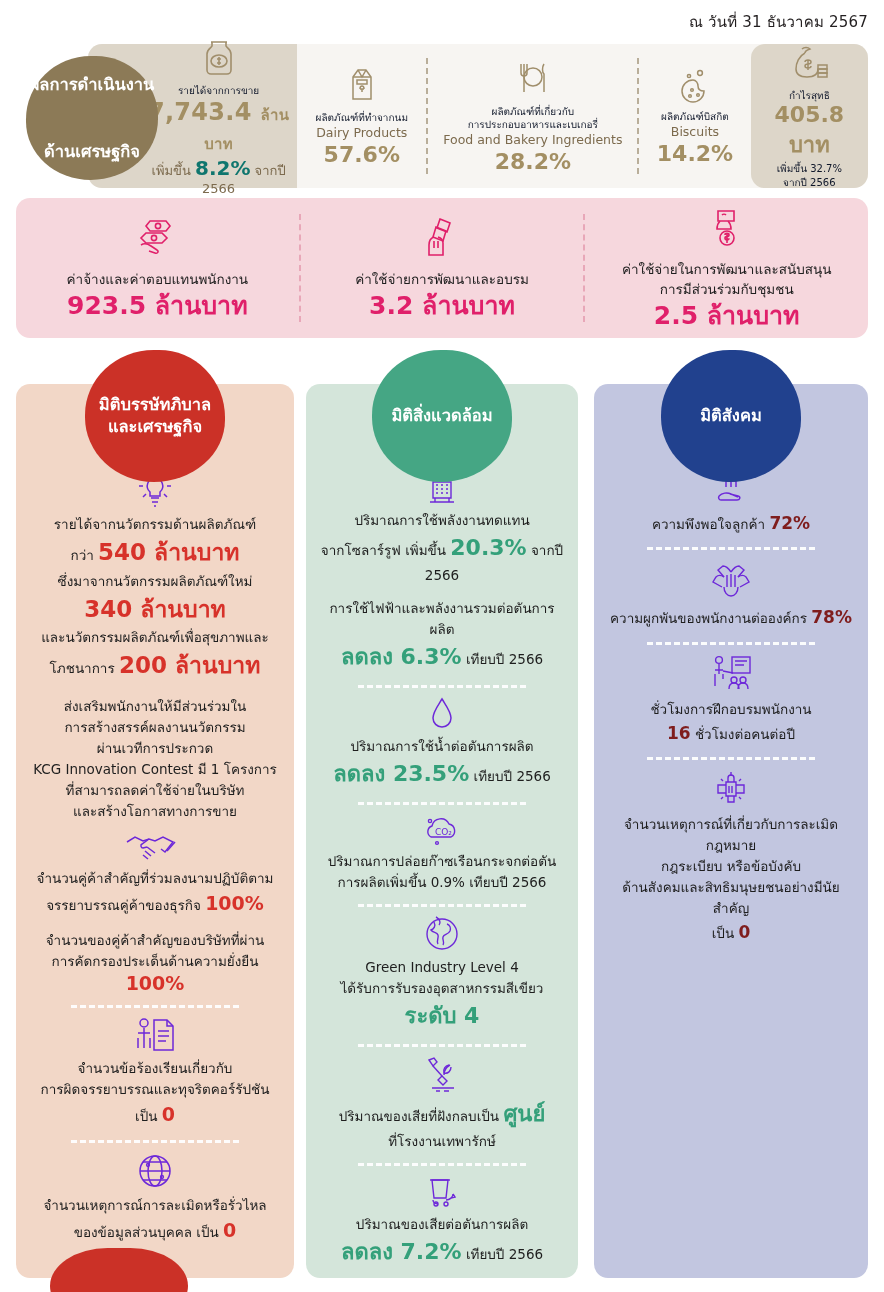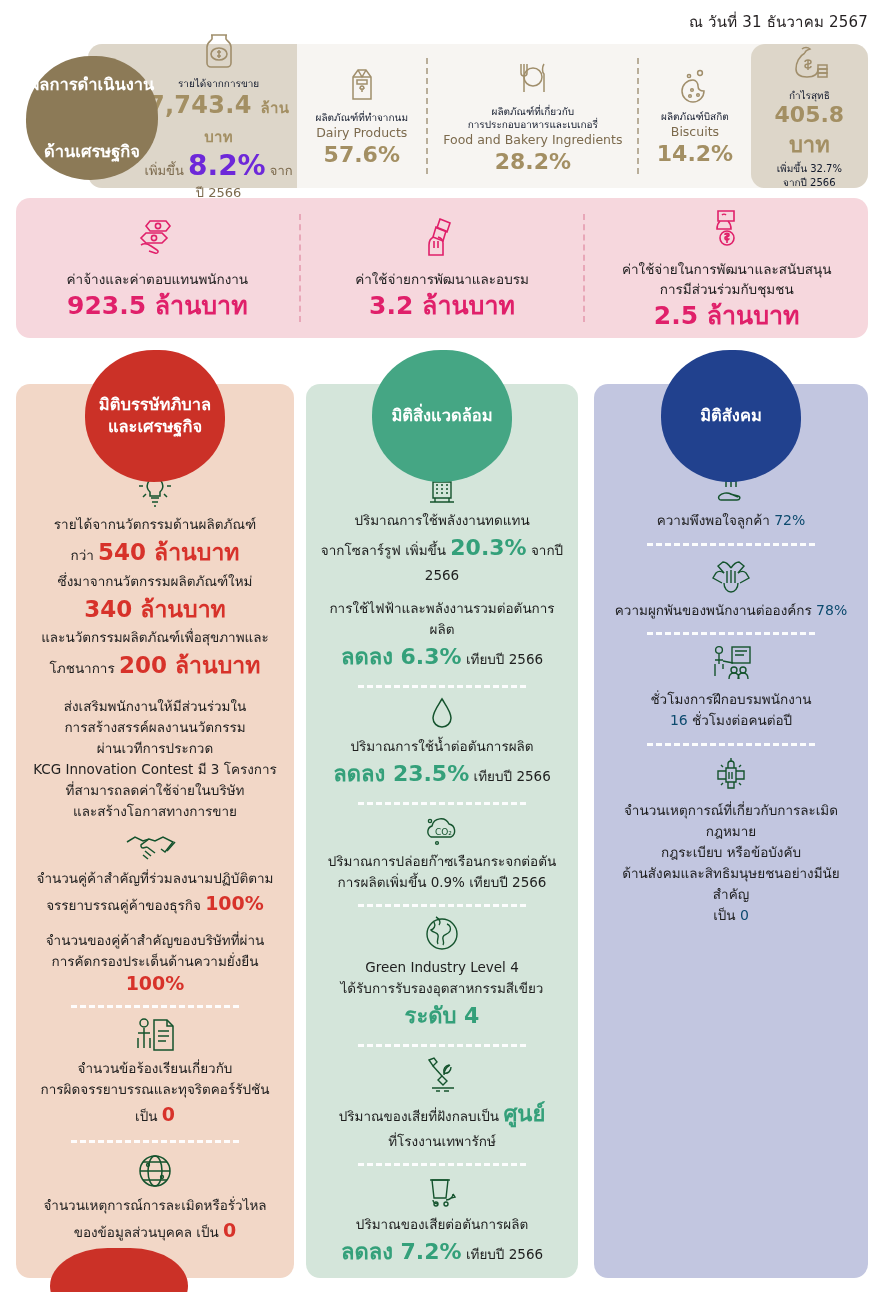--- a/index.html
+++ b/index.html
@@ -42,21 +42,21 @@
     background: #8c7a57; color: #fff;
     display: flex; flex-direction: column; align-items: center; justify-content: center;
     text-align: center; font-size: 16.5px; font-weight: bold; line-height: 1.4; z-index: 4; gap: 44px;
   }
   .icon-eco { color: #a08e6b; margin-bottom: 2px; }
   .econ-label { font-size: 10px; color: #0f172a; line-height: 1.35; }
   .econ-label-en { font-size: 12.5px; color: #7c6a4d; }
   .econ-big { font-size: 24px; font-weight: bold; color: #a38f63; letter-spacing: .3px; }
   .econ-big .unit { font-size: 15px; }
   .econ-sub { font-size: 13px; color: #7c6a4d; }
-  .econ-sub b { font-size: 28px; color: #6d28d9; }
+  .econ-sub b { font-size: 20px; color: #0f766e; }
   .econ-pct { font-size: 22px; font-weight: bold; color: #a38f63; margin-top: 2px; }
   .econ-big2 { font-size: 22px; font-weight: bold; color: #a38f63; }
 
   
   .pink-strip {
     position: absolute; left: 16px; top: 198px; width: 852px; height: 140px;
     background: #f6d7dd; border-radius: 14px; display: flex; align-items: stretch;
   }
   .pink-cell {
     flex: 1; display: flex; flex-direction: column;
@@ -84,30 +84,30 @@
     width: 140px; height: 132px; border-radius: 50% 48% 52% 50% / 50% 52% 48% 50%;
     color: #fff; font-weight: bold; font-size: 16.5px; line-height: 1.35;
     display: flex; align-items: center; justify-content: center; text-align: center;
     z-index: 5;
   }
   .b-gov { background: #cb3127; }
   .b-env { background: #45a684; }
   .b-soc { background: #21418e; }
 
   .blk { margin: 0 0 4px; }
-  .ic { color: #14532d; margin: 8px 0 4px; line-height: 0; }
+  .ic { color: #6d28d9; margin: 8px 0 4px; line-height: 0; }
   .txt { font-size: 13.5px; color: #1e1e1e; line-height: 1.55; }
   .dash {
     height: 0; border-top: 3px dashed #ffffff; width: 168px;
     margin: 11px auto 6px; opacity: .95;
   }
   .red-l { color: #d7322a; font-weight: bold; font-size: 23px; }
   .red-m { color: #d7322a; font-weight: bold; font-size: 19px; }
   .grn-l { color: #34a07a; font-weight: bold; font-size: 22px; margin-top: 46px; }
-  .blu-l { color: #0c4a6e; font-weight: normal; font-size: 14px; }
+  .blu-l { color: #7f1d1d; font-weight: bold; font-size: 17px; }
   .sp { margin-top: 12px; }
 
   
   .bottom-shape {
     position: absolute; left: 34px; bottom: -46px;
     width: 138px; height: 76px; background: #cb3127;
     border-radius: 50%/60%; z-index: 6;
   }
 </style>
 </head>
@@ -285,21 +285,21 @@
         <div class="txt">ซึ่งมาจากนวัตกรรมผลิตภัณฑ์ใหม่</div>
         <div class="red-l">340 ล้านบาท</div>
         <div class="txt">และนวัตกรรมผลิตภัณฑ์เพื่อสุขภาพและ</div>
         <div class="txt">
           <span>โภชนาการ</span>
           <span class="red-l">200 ล้านบาท</span>
         </div>
         <div class="txt sp">ส่งเสริมพนักงานให้มีส่วนร่วมใน</div>
         <div class="txt">การสร้างสรรค์ผลงานนวัตกรรม</div>
         <div class="txt">ผ่านเวทีการประกวด</div>
-        <div class="txt">KCG Innovation Contest มี 3 โครงการ</div>
+        <div class="txt">KCG Innovation Contest มี 1 โครงการ</div>
         <div class="txt">ที่สามารถลดค่าใช้จ่ายในบริษัท</div>
         <div class="txt">และสร้างโอกาสทางการขาย</div>
       </div>
 
       <div class="blk">
         <div class="ic">
           <svg width="60" height="34" viewBox="0 0 60 34" fill="none" stroke="currentColor" stroke-width="1.5">
             <path d="M2 12l8-5 8 4 6-2 6 2 8-4 10 5-8 10-4-3"></path>
             <path d="M24 9l-7 5c-2 1-1 4 1 4l4-1"></path>
             <path d="M22 17l8 6M20 21l6 5M18 25l5 4"></path>

